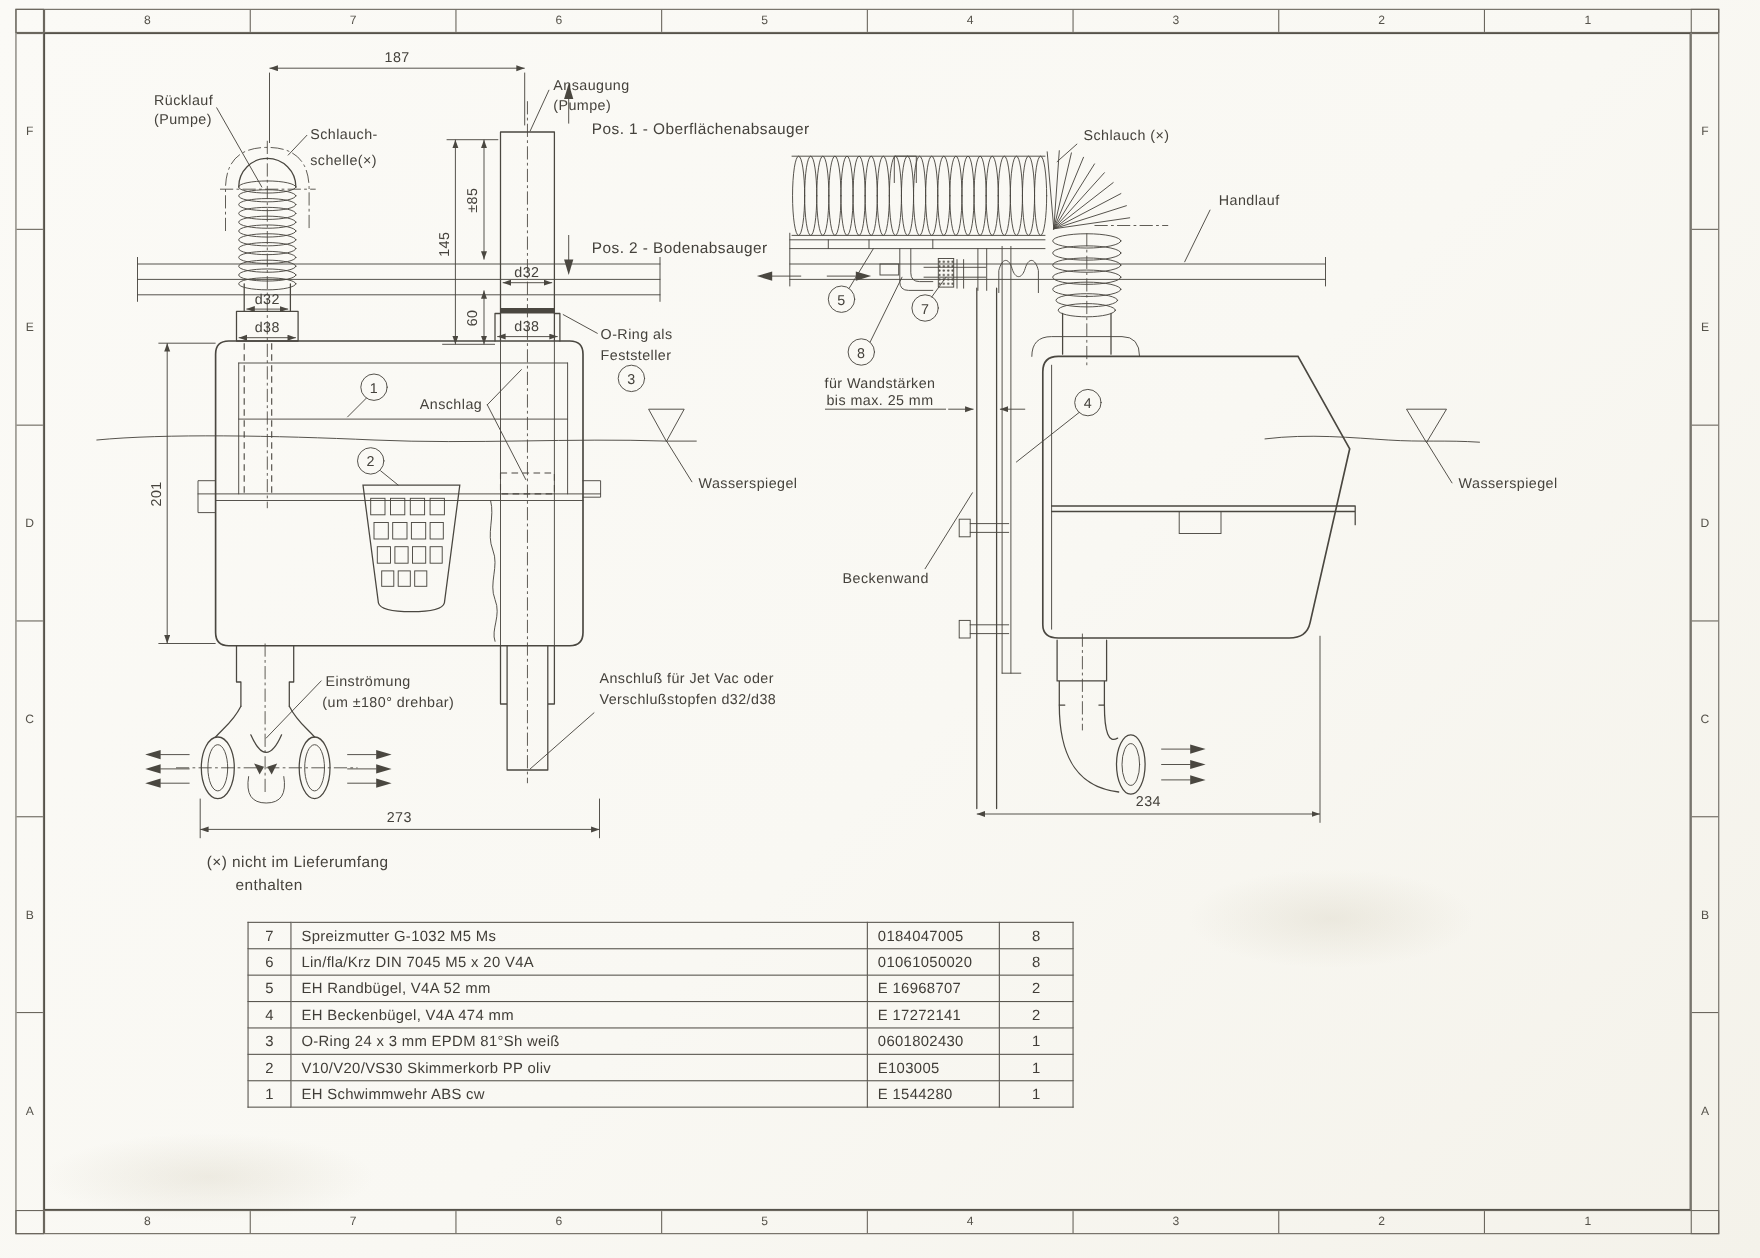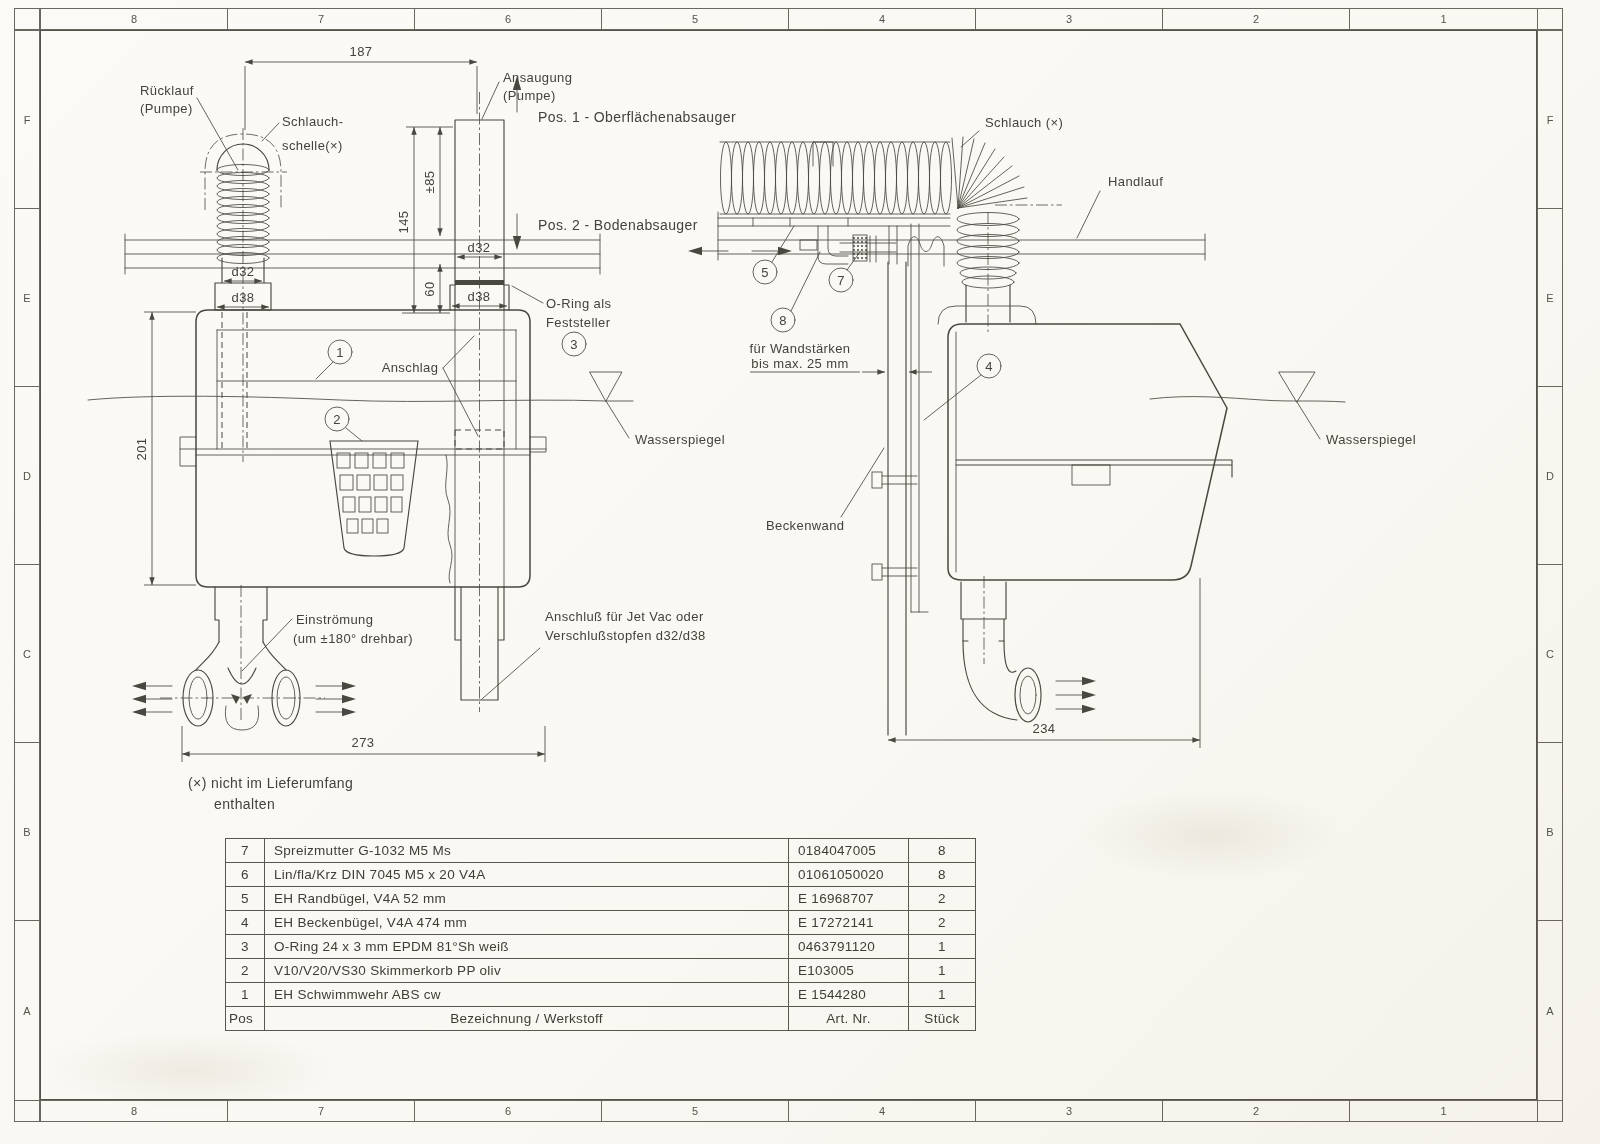--- a/index.html
+++ b/index.html
@@ -469,37 +469,31 @@
     </tr>
     <tr>
       <td class="c">4</td>
       <td>EH Beckenbügel, V4A  474 mm</td>
       <td>E 17272141</td>
       <td class="c">2</td>
     </tr>
     <tr>
       <td class="c">3</td>
       <td>O-Ring 24 x 3 mm EPDM 81°Sh weiß</td>
-      <td>0463791120</td>
+      <td>0601802430</td>
       <td class="c">1</td>
     </tr>
     <tr>
       <td class="c">2</td>
       <td>V10/V20/VS30 Skimmerkorb PP oliv</td>
       <td>E103005</td>
       <td class="c">1</td>
     </tr>
     <tr>
       <td class="c">1</td>
       <td>EH Schwimmwehr ABS cw</td>
       <td>E 1544280</td>
       <td class="c">1</td>
     </tr>
-    <tr>
-      <td style="padding-left:3px;">Pos</td>
-      <td class="c">Bezeichnung / Werkstoff</td>
-      <td class="c">Art. Nr.</td>
-      <td class="c">Stück</td>
-    </tr>
   </tbody>
     </table>
 
 </div>
 
 </body></html>

